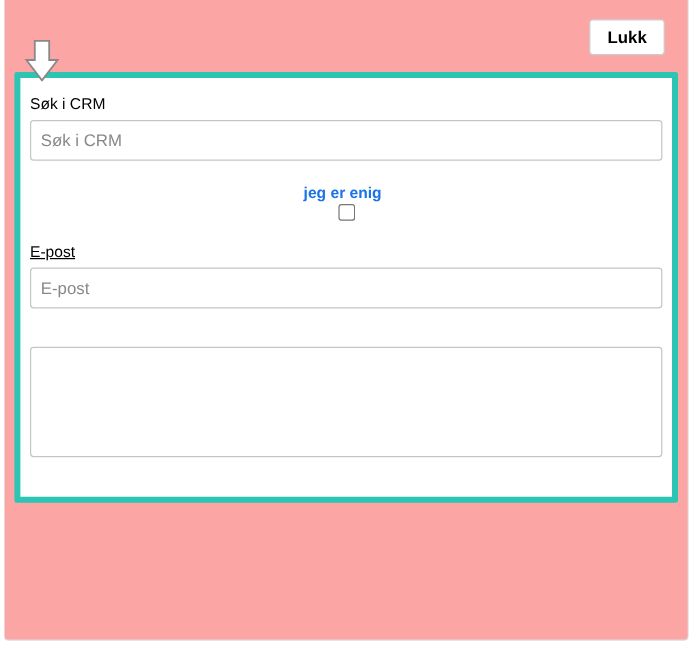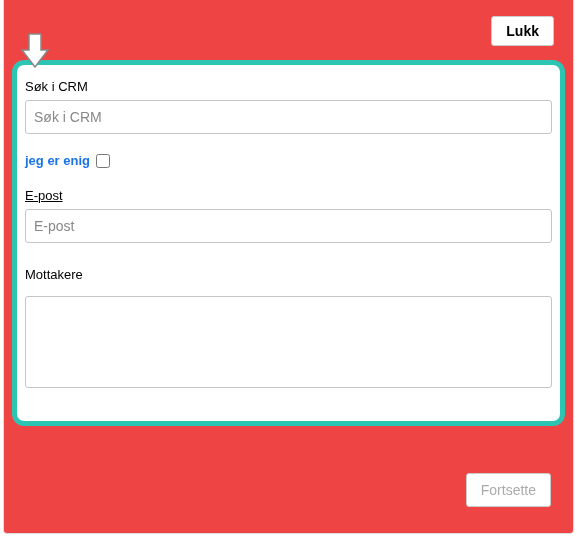--- a/index.html
+++ b/index.html
@@ -13,21 +13,21 @@
     }
     .outer-card {
       position: absolute;
       left: 3px;
       right: 3px;
       top: 0;
       bottom: 5px;
       border: 1px solid #ddd;
       border-top: none;
       border-radius: 0 0 4px 4px;
-      background: #ef4444;
+      background: #fca5a5;
     }
     .close-btn {
       position: absolute;
       top: 16px;
       right: 19px;
       padding: 6px 14px;
       border: 1px solid #ccc;
       border-radius: 3px;
       background: #fff;
       font-weight: bold;
@@ -42,21 +42,21 @@
       width: 30px;
       height: 36px;
       z-index: 10;
     }
     .highlight-box {
       position: absolute;
       top: 60px;
       left: 8px;
       right: 8px;
       border: 5px solid #2cc4b2;
-      border-radius: 12px;
+      border-radius: 2px;
       background: #fff;
       padding: 14px 8px 30px 8px;
     }
     .form-label {
       font-size: 13px;
       color: #000;
       margin-bottom: 6px;
       display: block;
     }
     .text-input {
@@ -84,20 +84,21 @@
       color: #1a73e8;
       font-weight: bold;
       text-decoration: none;
       cursor: pointer;
       margin-right: 6px;
     }
     .consent-line2 {
       margin-top: 3px;
       display: flex;
       align-items: center;
+      flex-direction: column;
     }
     .consent-checkbox {
       width: 14px;
       height: 14px;
       cursor: pointer;
     }
     .section-email {
       margin-top: 18px;
       text-decoration: underline;
     }
@@ -154,21 +155,19 @@
         <input type="checkbox" class="consent-checkbox" style="">
       </div>
     </div>
 
     <div class="section-email">
       <label class="form-label">E-post</label>
       <input type="text" class="text-input" placeholder="E-post" style="">
     </div>
 
     <div class="section-recipients">
-      <label class="form-label">Mottakere</label>
       <textarea class="recipients-box" style=""></textarea>
     </div>
 
   </div>
 
-  <button class="continue-btn" disabled="">Fortsette</button>
 
 </div>
 
 </body></html>

